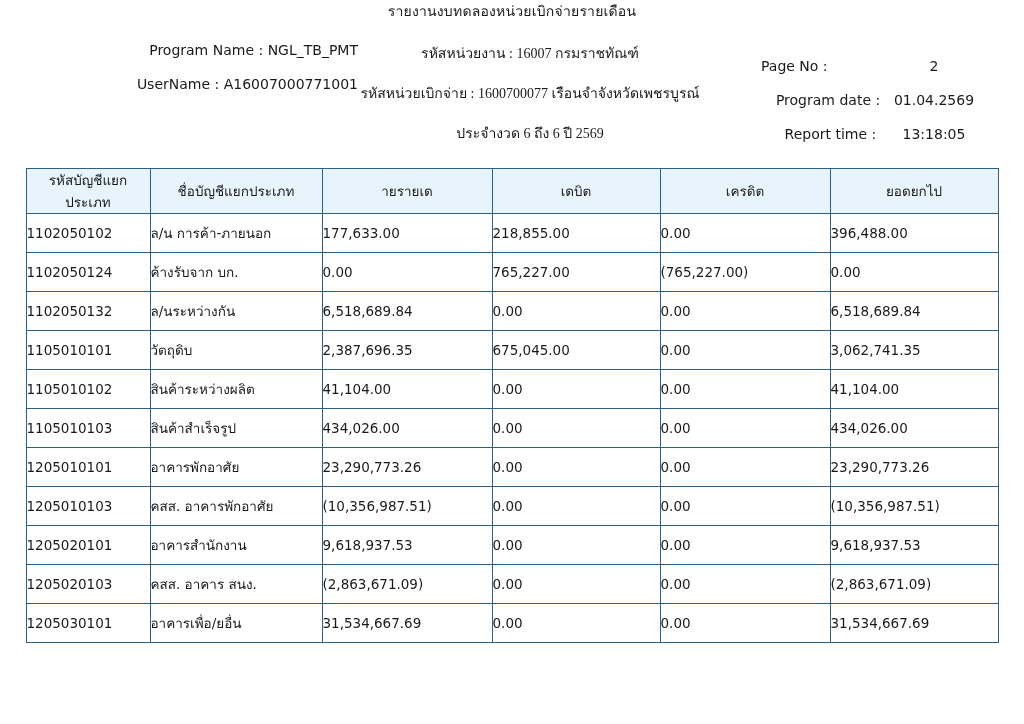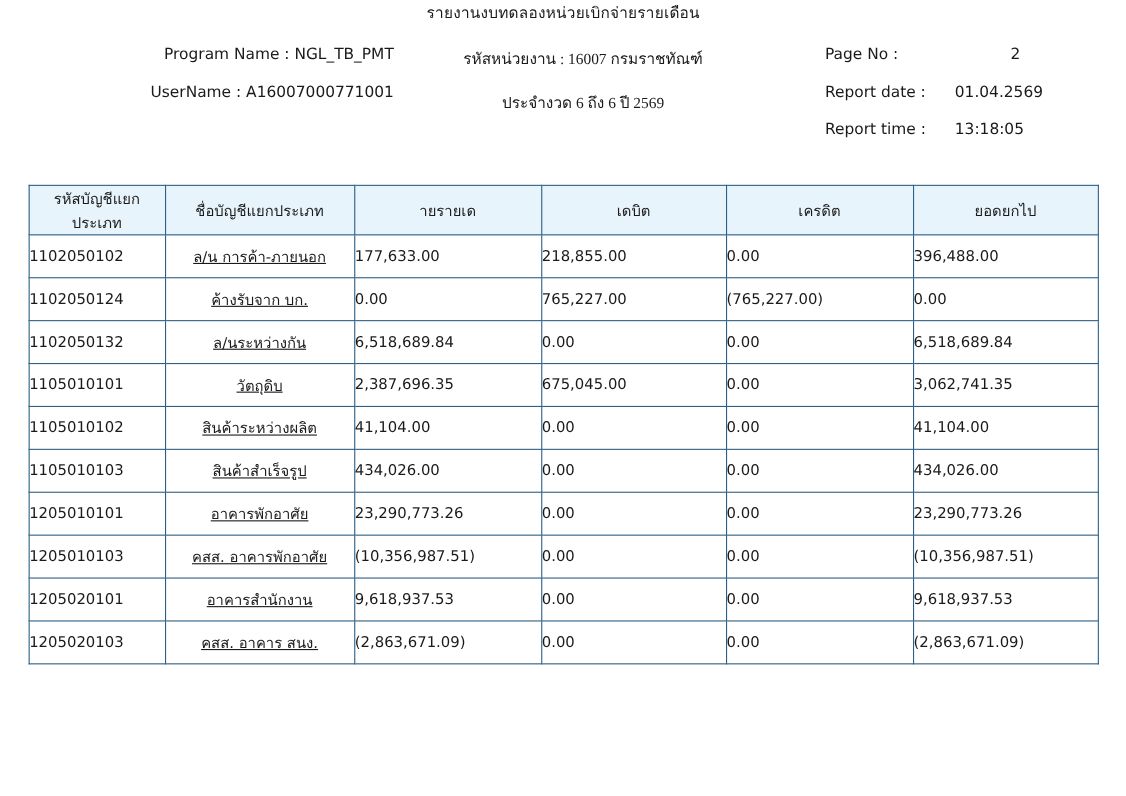--- a/index.html
+++ b/index.html
@@ -57,23 +57,24 @@
     font-family: Liberation Serif, serif;
   }
   .meta-right {
     position: absolute;
     right: 24px;
     top: 0;
     width: 250px;
   }
   .meta-row {
     display: flex;
-    justify-content: flex-start;
+    justify-content: center;
     margin-bottom: 18px;
     white-space: nowrap;
+    margin-top: 16px;
   }
   .meta-row .lbl {
     width: 118px;
     display: inline-block;
   }
   .meta-row .val {
     display: inline-block;
     text-align: left;
   }
   .meta-row .val.center {
@@ -100,23 +101,22 @@
     height: 44px;
     font-size: 13.5px;
   }
   td.code {
     padding-left: 9px;
     text-align: left;
     font-size: 13.5px;
   }
   td.name {
     padding-left: 10px;
-    text-align: center;
-    font-size: 13.5px;
-    text-decoration: underline;
+    text-align: left;
+    font-size: 13.5px;
   }
   td.num {
     padding-right: 9px;
     text-align: left;
     font-size: 13.5px;
   }
   col.c-code { width: 124px; }
   col.c-name { width: 172px; }
   col.c-v1 { width: 170px; }
   col.c-v2 { width: 168px; }
@@ -138,30 +138,31 @@
         <span>NGL_TB_PMT</span>
       </div>
       <div>
         <span>UserName :</span>
         <span>A16007000771001</span>
       </div>
     </div>
 
     <div class="meta-center">
       <div>รหัสหน่วยงาน : 16007 กรมราชทัณฑ์</div>
+      <div>รหัสหน่วยเบิกจ่าย : 1600700077 เรือนจำจังหวัดเพชรบูรณ์</div>
       <div>ประจำงวด 6 ถึง 6 ปี 2569</div>
     </div>
 
     <div class="meta-right">
       <div class="meta-row">
         <span class="lbl">Page No :</span>
         <span class="val center">2</span>
       </div>
       <div class="meta-row">
-        <span class="lbl">Report date :</span>
+        <span class="lbl">Program date :</span>
         <span class="val">01.04.2569</span>
       </div>
       <div class="meta-row">
         <span class="lbl">Report time :</span>
         <span class="val">13:18:05</span>
       </div>
     </div>
 
   </div>
 
@@ -258,16 +259,24 @@
         <td class="num">9,618,937.53</td>
       </tr>
       <tr>
         <td class="code">1205020103</td>
         <td class="name">คสส. อาคาร สนง.</td>
         <td class="num">(2,863,671.09)</td>
         <td class="num">0.00</td>
         <td class="num">0.00</td>
         <td class="num">(2,863,671.09)</td>
       </tr>
+      <tr>
+        <td class="code">1205030101</td>
+        <td class="name">อาคารเพื่อ/ยอื่น</td>
+        <td class="num">31,534,667.69</td>
+        <td class="num">0.00</td>
+        <td class="num">0.00</td>
+        <td class="num">31,534,667.69</td>
+      </tr>
     </tbody>
   </table>
 
 </div>
 
 </body></html>

